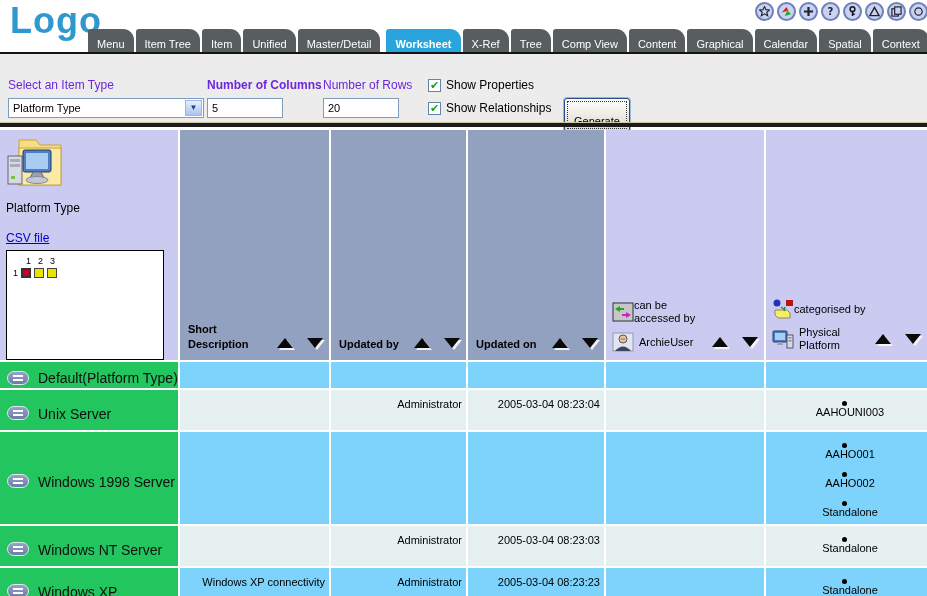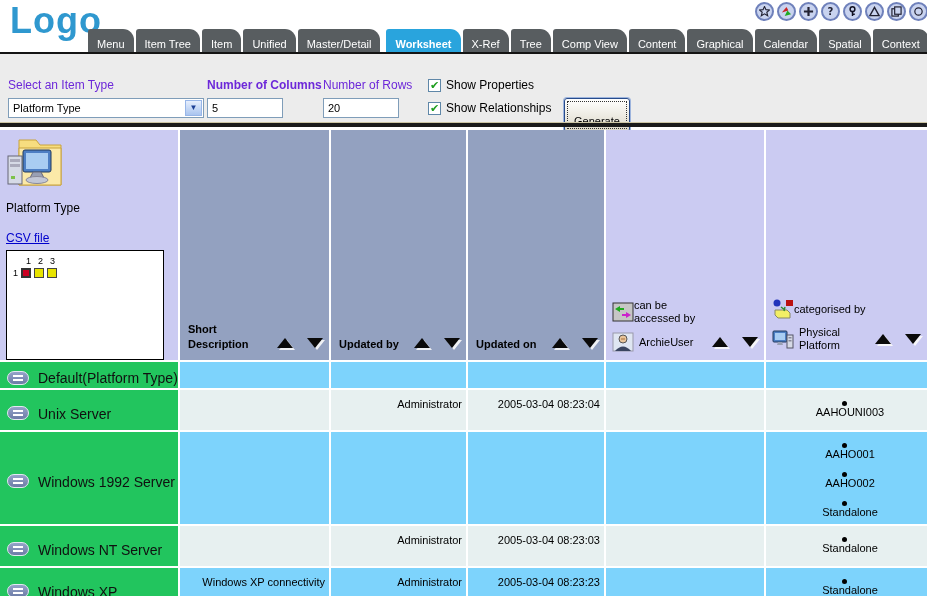--- a/index.html
+++ b/index.html
@@ -314,21 +314,21 @@
           <span>AAHOUNI003</span>
         </li>
       </ul>
   </div>
 
   <div class="rowhead">
     <span class="rowbtn">
         <span class="bar"></span>
         <span class="bar"></span>
       </span>
-    <span class="rowname">Windows 1992 Server</span>
+    <span class="rowname">Windows 1998 Server</span>
   </div>
   <div class="cell r-odd"><span></span></div>
   <div class="cell r-odd"><span></span></div>
   <div class="cell r-odd"><span></span></div>
   <div class="cell r-odd"></div>
   <div class="cell r-odd">
     <ul>
       <li>
           <span class="dot"></span>
           <span>AAHO001</span>

